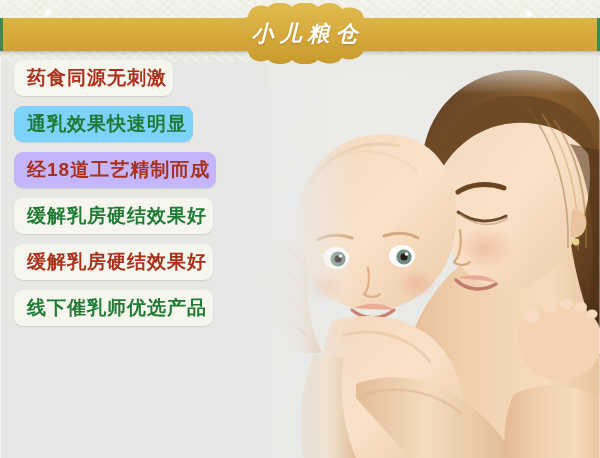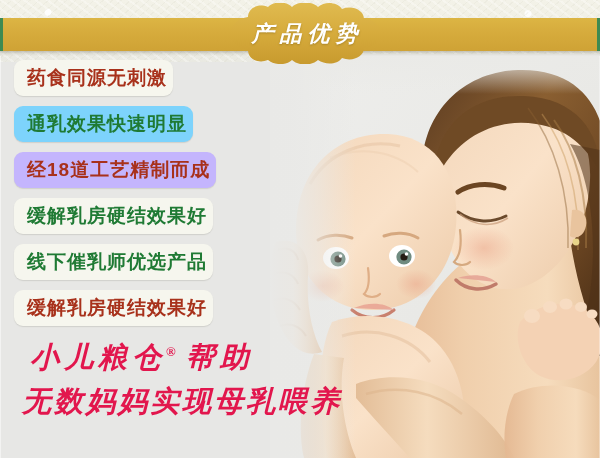--- a/index.html
+++ b/index.html
@@ -278,30 +278,26 @@
                C156 16 163 23 163 30
                C163 38 156 45 146 45
                C146 54 134 59 124 55
                C119 62 107 62 100 57
                C94 63 80 63 74 57
                C68 63 56 62 50 57
                C40 61 30 56 30 47
                C20 46 13 38 13 30
                C13 22 20 15 30 14 Z" fill="url(#medG)"></path>
     </svg>
-    <div class="medTitle" style="color: rgb(255, 255, 255);">产品优势</div>
+    <div class="medTitle" style="color: rgb(255, 255, 255);">小儿粮仓</div>
   </div>
 
   <div class="pills">
     <div class="pillRow"><span class="pill red" style="color: rgb(168, 49, 27); background: rgb(246, 246, 238);">药食同源无刺激</span></div>
     <div class="pillRow"><span class="pill green" style="color: rgb(31, 122, 52); background: #7dd3fc;">通乳效果快速明显</span></div>
     <div class="pillRow"><span class="pill red" style="color: rgb(168, 49, 27); background: #c4b5fd;">经18道工艺精制而成</span></div>
     <div class="pillRow"><span class="pill green" style="color: rgb(31, 122, 52); background: rgb(246, 246, 238);">缓解乳房硬结效果好</span></div>
+    <div class="pillRow"><span class="pill red" style="color: rgb(168, 49, 27); background: rgb(246, 246, 238);">缓解乳房硬结效果好</span></div>
     <div class="pillRow"><span class="pill green" style="color: rgb(31, 122, 52); background: rgb(246, 246, 238);">线下催乳师优选产品</span></div>
-    <div class="pillRow"><span class="pill red" style="color: rgb(168, 49, 27); background: rgb(246, 246, 238);">缓解乳房硬结效果好</span></div>
   </div>
 
-  <div class="slogan" style="color: rgb(226, 22, 77);">
-    <div class="sloganLine1"><span>小儿粮仓</span><span class="reg">®</span><span class="sp"></span><span>帮助</span></div>
-    <div class="sloganLine2">无数妈妈实现母乳喂养</div>
-  </div>
 
 </div>
 
 </body></html>

